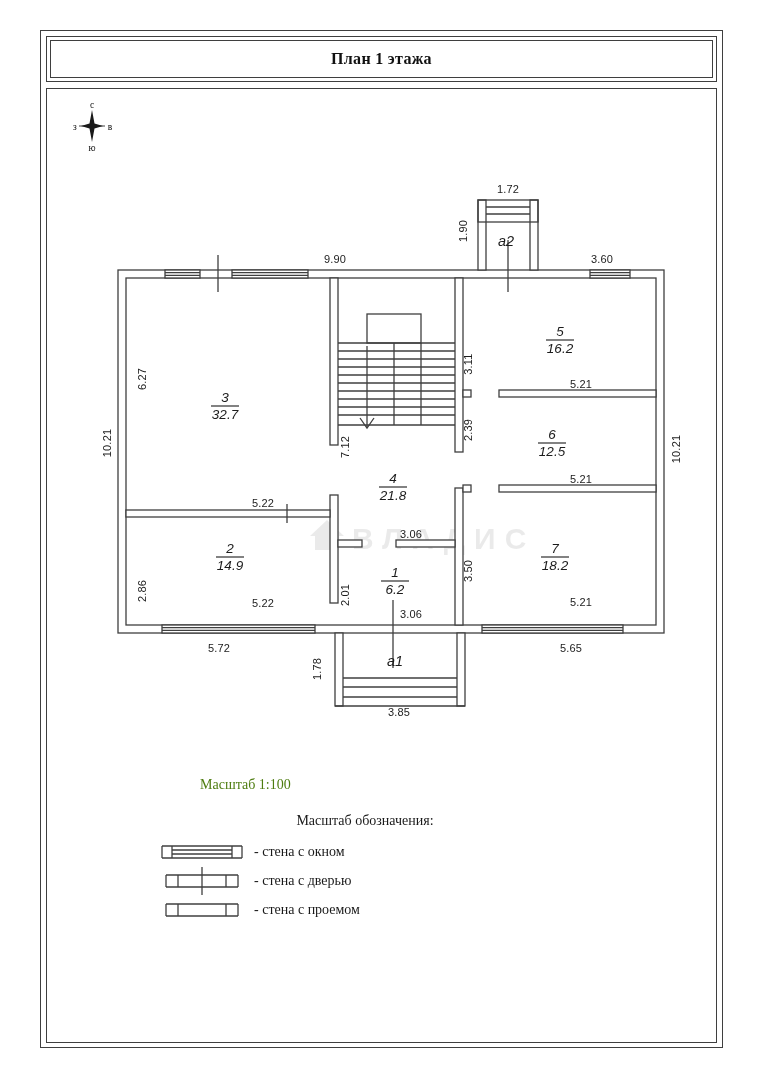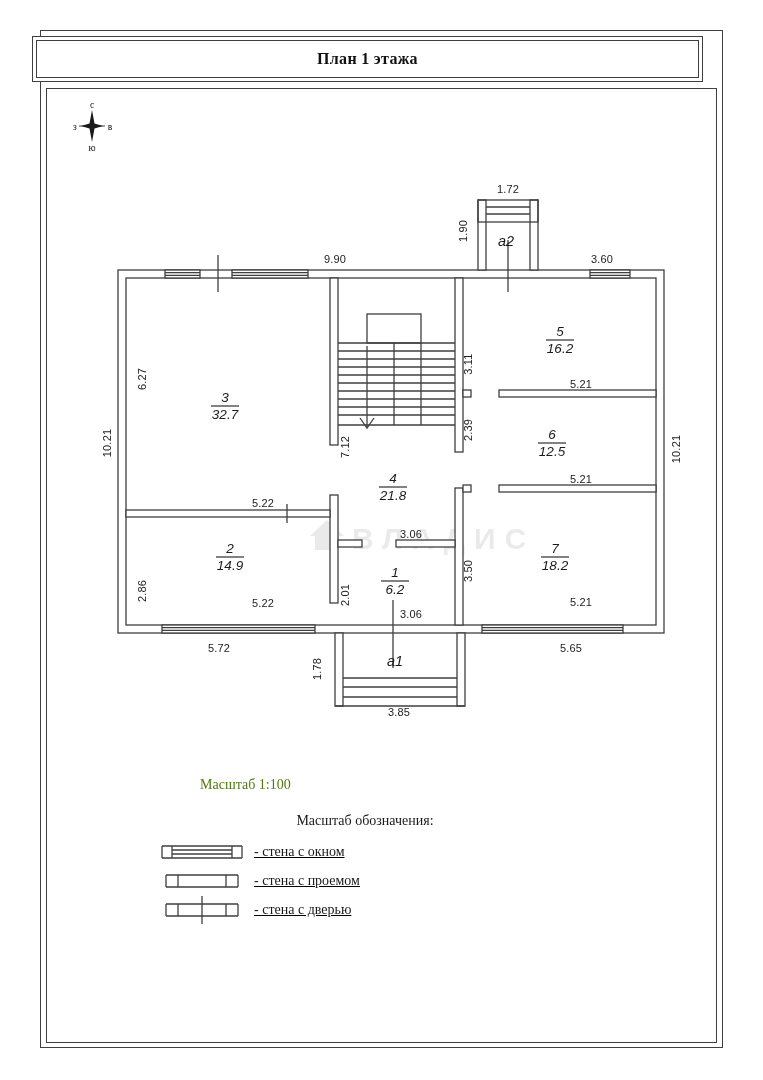--- a/index.html
+++ b/index.html
@@ -4,42 +4,42 @@
 <style>
   :root { --line:#3f3f3f; --ink:#1c1c1c; --paper:#ffffff; }
   * { margin:0; padding:0; box-sizing:border-box; }
   html,body { background:#fff; }
   .page { position:relative; width:763px; height:1080px; background:var(--paper);
           font-family:"Liberation Serif", serif; overflow:hidden; }
   .outer-frame { position:absolute; left:40px; top:30px; width:683px; height:1018px;
                  border:1.5px solid var(--line); }
   .dbox { position:absolute; border:1.5px solid var(--line); padding:3px; background:#fff; }
   .dbox-inner { width:100%; height:100%; border:1.2px solid var(--line); }
-  .title-box { left:32px; top:36px; width:671px; height:46px; }
+  .title-box { left:46px; top:36px; width:671px; height:46px; }
   .title-box .dbox-inner { display:flex; align-items:center; justify-content:center; }
   .page-title { font-weight:bold; font-size:16px; color:#111; letter-spacing:0.3px; }
   .content-box { left:46px; top:88px; width:671px; height:955px; }
   .plan-svg { position:absolute; left:0; top:0; color:var(--line); }
   .ln rect, .ln line, .ln polyline, .ln path { stroke:currentColor; stroke-width:1.3; fill:none; }
   .ln rect.wf { fill:#fff; }
   .rn, .ra { font-family:"Liberation Sans", sans-serif; font-size:13.5px; font-style:italic;
              fill:var(--ink); text-anchor:middle; }
   .rn-big { font-family:"Liberation Sans", sans-serif; font-size:14.5px; font-style:italic;
             fill:var(--ink); text-anchor:middle; }
   .dim { font-family:"Liberation Sans", sans-serif; font-size:11px; fill:var(--ink);
          text-anchor:middle; letter-spacing:0.2px; }
   .cp  { font-family:"Liberation Serif", serif; font-size:9.5px; fill:#111; text-anchor:middle; }
   .wm  { font-family:"Liberation Sans", sans-serif; font-weight:bold; font-size:30px;
          letter-spacing:9px; fill:#000; }
   .scale-note { position:absolute; left:200px; top:777px; width:400px; text-align:left;
                 font-size:14px; color:#4d7c0f; }
   .legend-heading { position:absolute; left:165px; top:813px; width:400px; text-align:center;
                     font-size:14px; color:#1a1a1a; }
   .legend { position:absolute; left:160px; top:837px; display:flex; flex-direction:column; }
-  .legend-row { display:flex; align-items:center; height:29px;text-decoration:underline; }
+  .legend-row { display:flex; align-items:center; height:29px; }
   .legend-sym { color:var(--line); }
   .legend-sym line { stroke:currentColor; stroke-width:1.3; }
   .legend-label { margin-left:10px; font-size:14px; color:#1a1a1a; }
 </style>
 </head>
 <body>
 
 <div class="page">
 
   <div class="outer-frame"></div>
@@ -249,30 +249,30 @@
       <div class="legend-label">- стена с окном</div>
     </div>
     <div class="legend-row">
       <svg class="legend-sym" width="84" height="30">
         <line x1="6" y1="9" x2="78" y2="9"></line>
           <line x1="6" y1="21" x2="78" y2="21"></line>
         <line x1="6" y1="9" x2="6" y2="21"></line>
           <line x1="18" y1="9" x2="18" y2="21"></line>
         <line x1="66" y1="9" x2="66" y2="21"></line>
           <line x1="78" y1="9" x2="78" y2="21"></line>
+        <line x1="42" y1="1" x2="42" y2="29"></line>
       </svg>
-      <div class="legend-label">- стена с проемом</div>
+      <div class="legend-label">- стена с дверью</div>
     </div>
     <div class="legend-row">
       <svg class="legend-sym" width="84" height="30">
         <line x1="6" y1="9" x2="78" y2="9"></line>
           <line x1="6" y1="21" x2="78" y2="21"></line>
         <line x1="6" y1="9" x2="6" y2="21"></line>
           <line x1="18" y1="9" x2="18" y2="21"></line>
         <line x1="66" y1="9" x2="66" y2="21"></line>
           <line x1="78" y1="9" x2="78" y2="21"></line>
-        <line x1="42" y1="1" x2="42" y2="29"></line>
       </svg>
-      <div class="legend-label">- стена с дверью</div>
+      <div class="legend-label">- стена с проемом</div>
     </div>
   </div>
 
 </div>
 
 </body></html>

